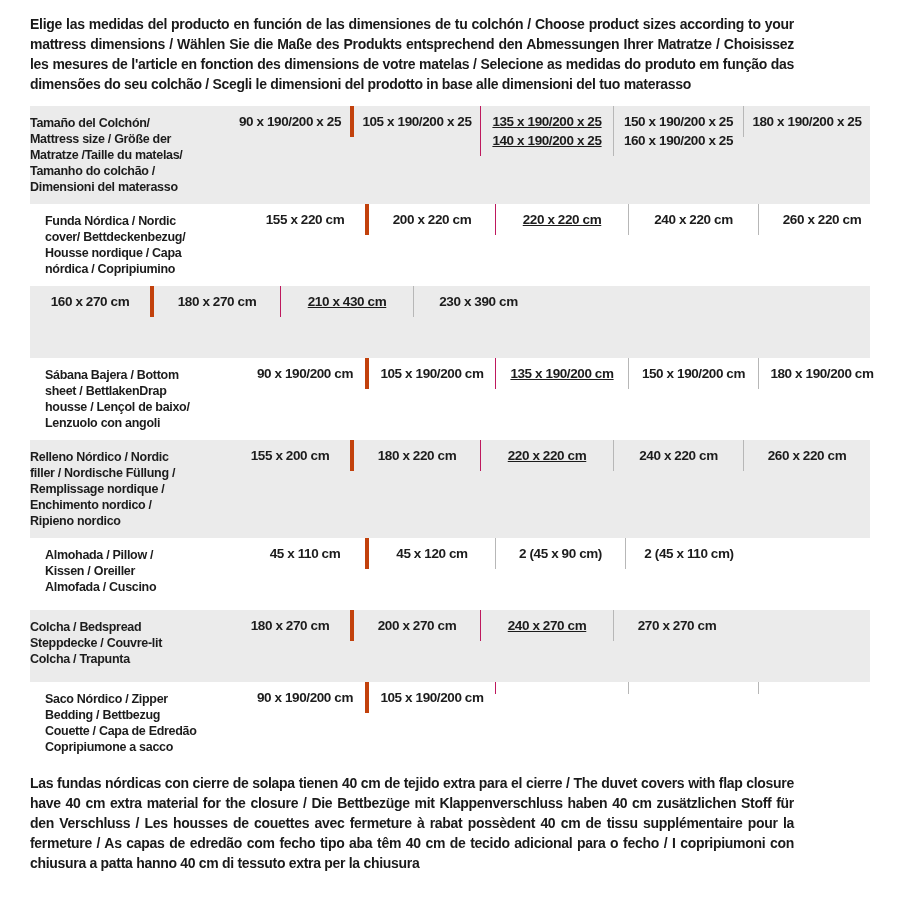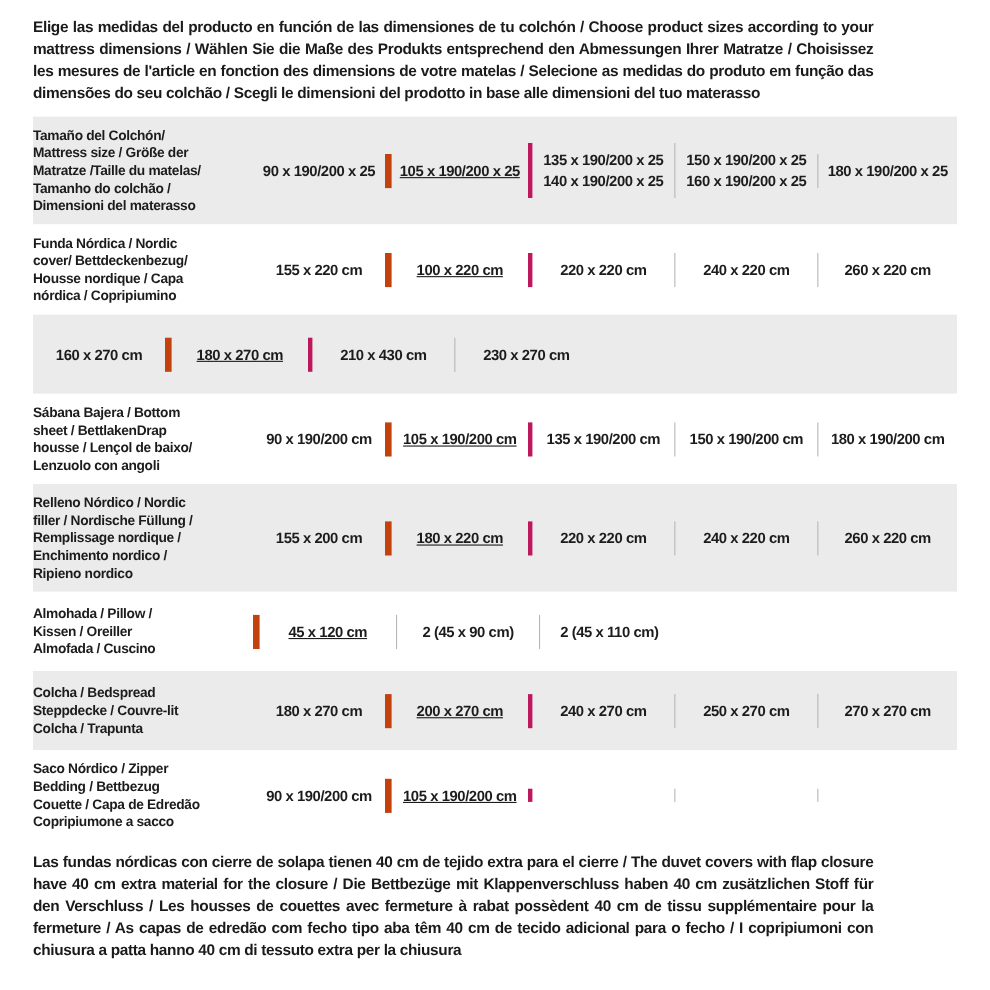--- a/index.html
+++ b/index.html
@@ -31,25 +31,25 @@
     color: #1a1a1a;
   }
   .note.top { margin-bottom: 12px; }
   .note.bottom { margin-top: 9px; }
 
   .size-table {
     width: 840px;
   }
   .row {
     display: flex;
-    align-items: center;
+    align-items: flex-start;
     min-height: 72px;
   }
   .row.shade { background: #ebebeb; }
-  .row.plain { background: #ffffff; }
+  .row.plain { background: #ffffff; margin-left: 15px; }
 
   .cell {
     box-sizing: border-box;
   }
   .cell.label {
     width: 200px;
     flex: 0 0 200px;
     display: flex;
     align-items: center;
     padding: 9px 6px 9px 0;
@@ -65,22 +65,22 @@
     justify-content: center;
     text-align: center;
     font-size: 13.5px;
     font-weight: bold;
     letter-spacing: -0.4px;
     line-height: 19px;
     white-space: pre-line;
     padding: 6px 2px;
   }
   .cell.val.c1 { width: 120px; flex: 0 0 120px; }
-  .cell.val.c2 { width: 130px; flex: 0 0 130px; border-left: 6px solid #c2410c; text-decoration: underline; }
-  .cell.val.c3 { width: 133px; flex: 0 0 133px; border-left: 4px solid #be185d; }
+  .cell.val.c2 { width: 130px; flex: 0 0 130px; border-left: 4px solid #c2410c; }
+  .cell.val.c3 { width: 133px; flex: 0 0 133px; border-left: 1px solid #be185d; text-decoration: underline; }
   .cell.val.c4 { width: 130px; flex: 0 0 130px; border-left: 1px solid #b7b7b7; }
   .cell.val.c5 { width: 127px; flex: 0 0 127px; border-left: 1px solid #b7b7b7; }
 </style>
 </head>
 <body>
 
 <div class="page">
   <p class="note top">Elige las medidas del producto en función de las dimensiones de tu colchón / Choose product sizes according to your mattress dimensions / Wählen Sie die Maße des Produkts entsprechend den Abmessungen Ihrer Matratze / Choisissez les mesures de l'article en fonction des dimensions de votre matelas / Selecione as medidas do produto em função das dimensões do seu colchão / Scegli le dimensioni del prodotto in base alle dimensioni del tuo materasso</p>
 
   <div class="size-table">
@@ -98,31 +98,31 @@
 160 x 190/200 x 25</div>
     <div class="cell val c5">180 x 190/200 x 25</div>
   </div>
 
   <div class="row plain">
     <div class="cell label">Funda Nórdica /  Nordic
 cover/ Bettdeckenbezug/
 Housse nordique  / Capa
 nórdica / Copripiumino</div>
     <div class="cell val c1">155 x 220 cm</div>
-    <div class="cell val c2">100 x 220 cm</div>
+    <div class="cell val c2">200 x 220 cm</div>
     <div class="cell val c3">220 x 220 cm</div>
     <div class="cell val c4">240 x 220 cm</div>
     <div class="cell val c5">260 x 220 cm</div>
   </div>
 
   <div class="row shade">
     <div class="cell val c1">160 x 270 cm</div>
     <div class="cell val c2">180 x 270 cm</div>
     <div class="cell val c3">210 x 430 cm</div>
-    <div class="cell val c4">230 x 270 cm</div>
+    <div class="cell val c4">230 x 390 cm</div>
   </div>
 
   <div class="row plain">
     <div class="cell label">Sábana Bajera / Bottom
 sheet / BettlakenDrap
 housse / Lençol de baixo/
 Lenzuolo con angoli</div>
     <div class="cell val c1">90 x 190/200 cm</div>
     <div class="cell val c2">105 x 190/200 cm</div>
     <div class="cell val c3">135 x 190/200 cm</div>
@@ -140,33 +140,33 @@
     <div class="cell val c2">180 x 220 cm</div>
     <div class="cell val c3">220 x 220 cm</div>
     <div class="cell val c4">240 x 220 cm</div>
     <div class="cell val c5">260 x 220 cm</div>
   </div>
 
   <div class="row plain">
     <div class="cell label">Almohada  / Pillow /
 Kissen / Oreiller
 Almofada / Cuscino</div>
+    <div class="cell val c1">45 x 110 cm</div>
     <div class="cell val c2">45 x 120 cm</div>
     <div class="cell val c4">2 (45 x 90 cm)</div>
     <div class="cell val c5">2 (45 x 110 cm)</div>
   </div>
 
   <div class="row shade">
     <div class="cell label">Colcha / Bedspread
 Steppdecke / Couvre-lit
 Colcha / Trapunta</div>
     <div class="cell val c1">180 x 270 cm</div>
     <div class="cell val c2">200 x 270 cm</div>
     <div class="cell val c3">240 x 270 cm</div>
-    <div class="cell val c4">250 x 270 cm</div>
     <div class="cell val c5">270 x 270 cm</div>
   </div>
 
   <div class="row plain">
     <div class="cell label">Saco Nórdico / Zipper
 Bedding / Bettbezug
 Couette  / Capa de Edredão
 Copripiumone a sacco</div>
     <div class="cell val c1">90 x 190/200 cm</div>
     <div class="cell val c2">105 x 190/200 cm</div>

